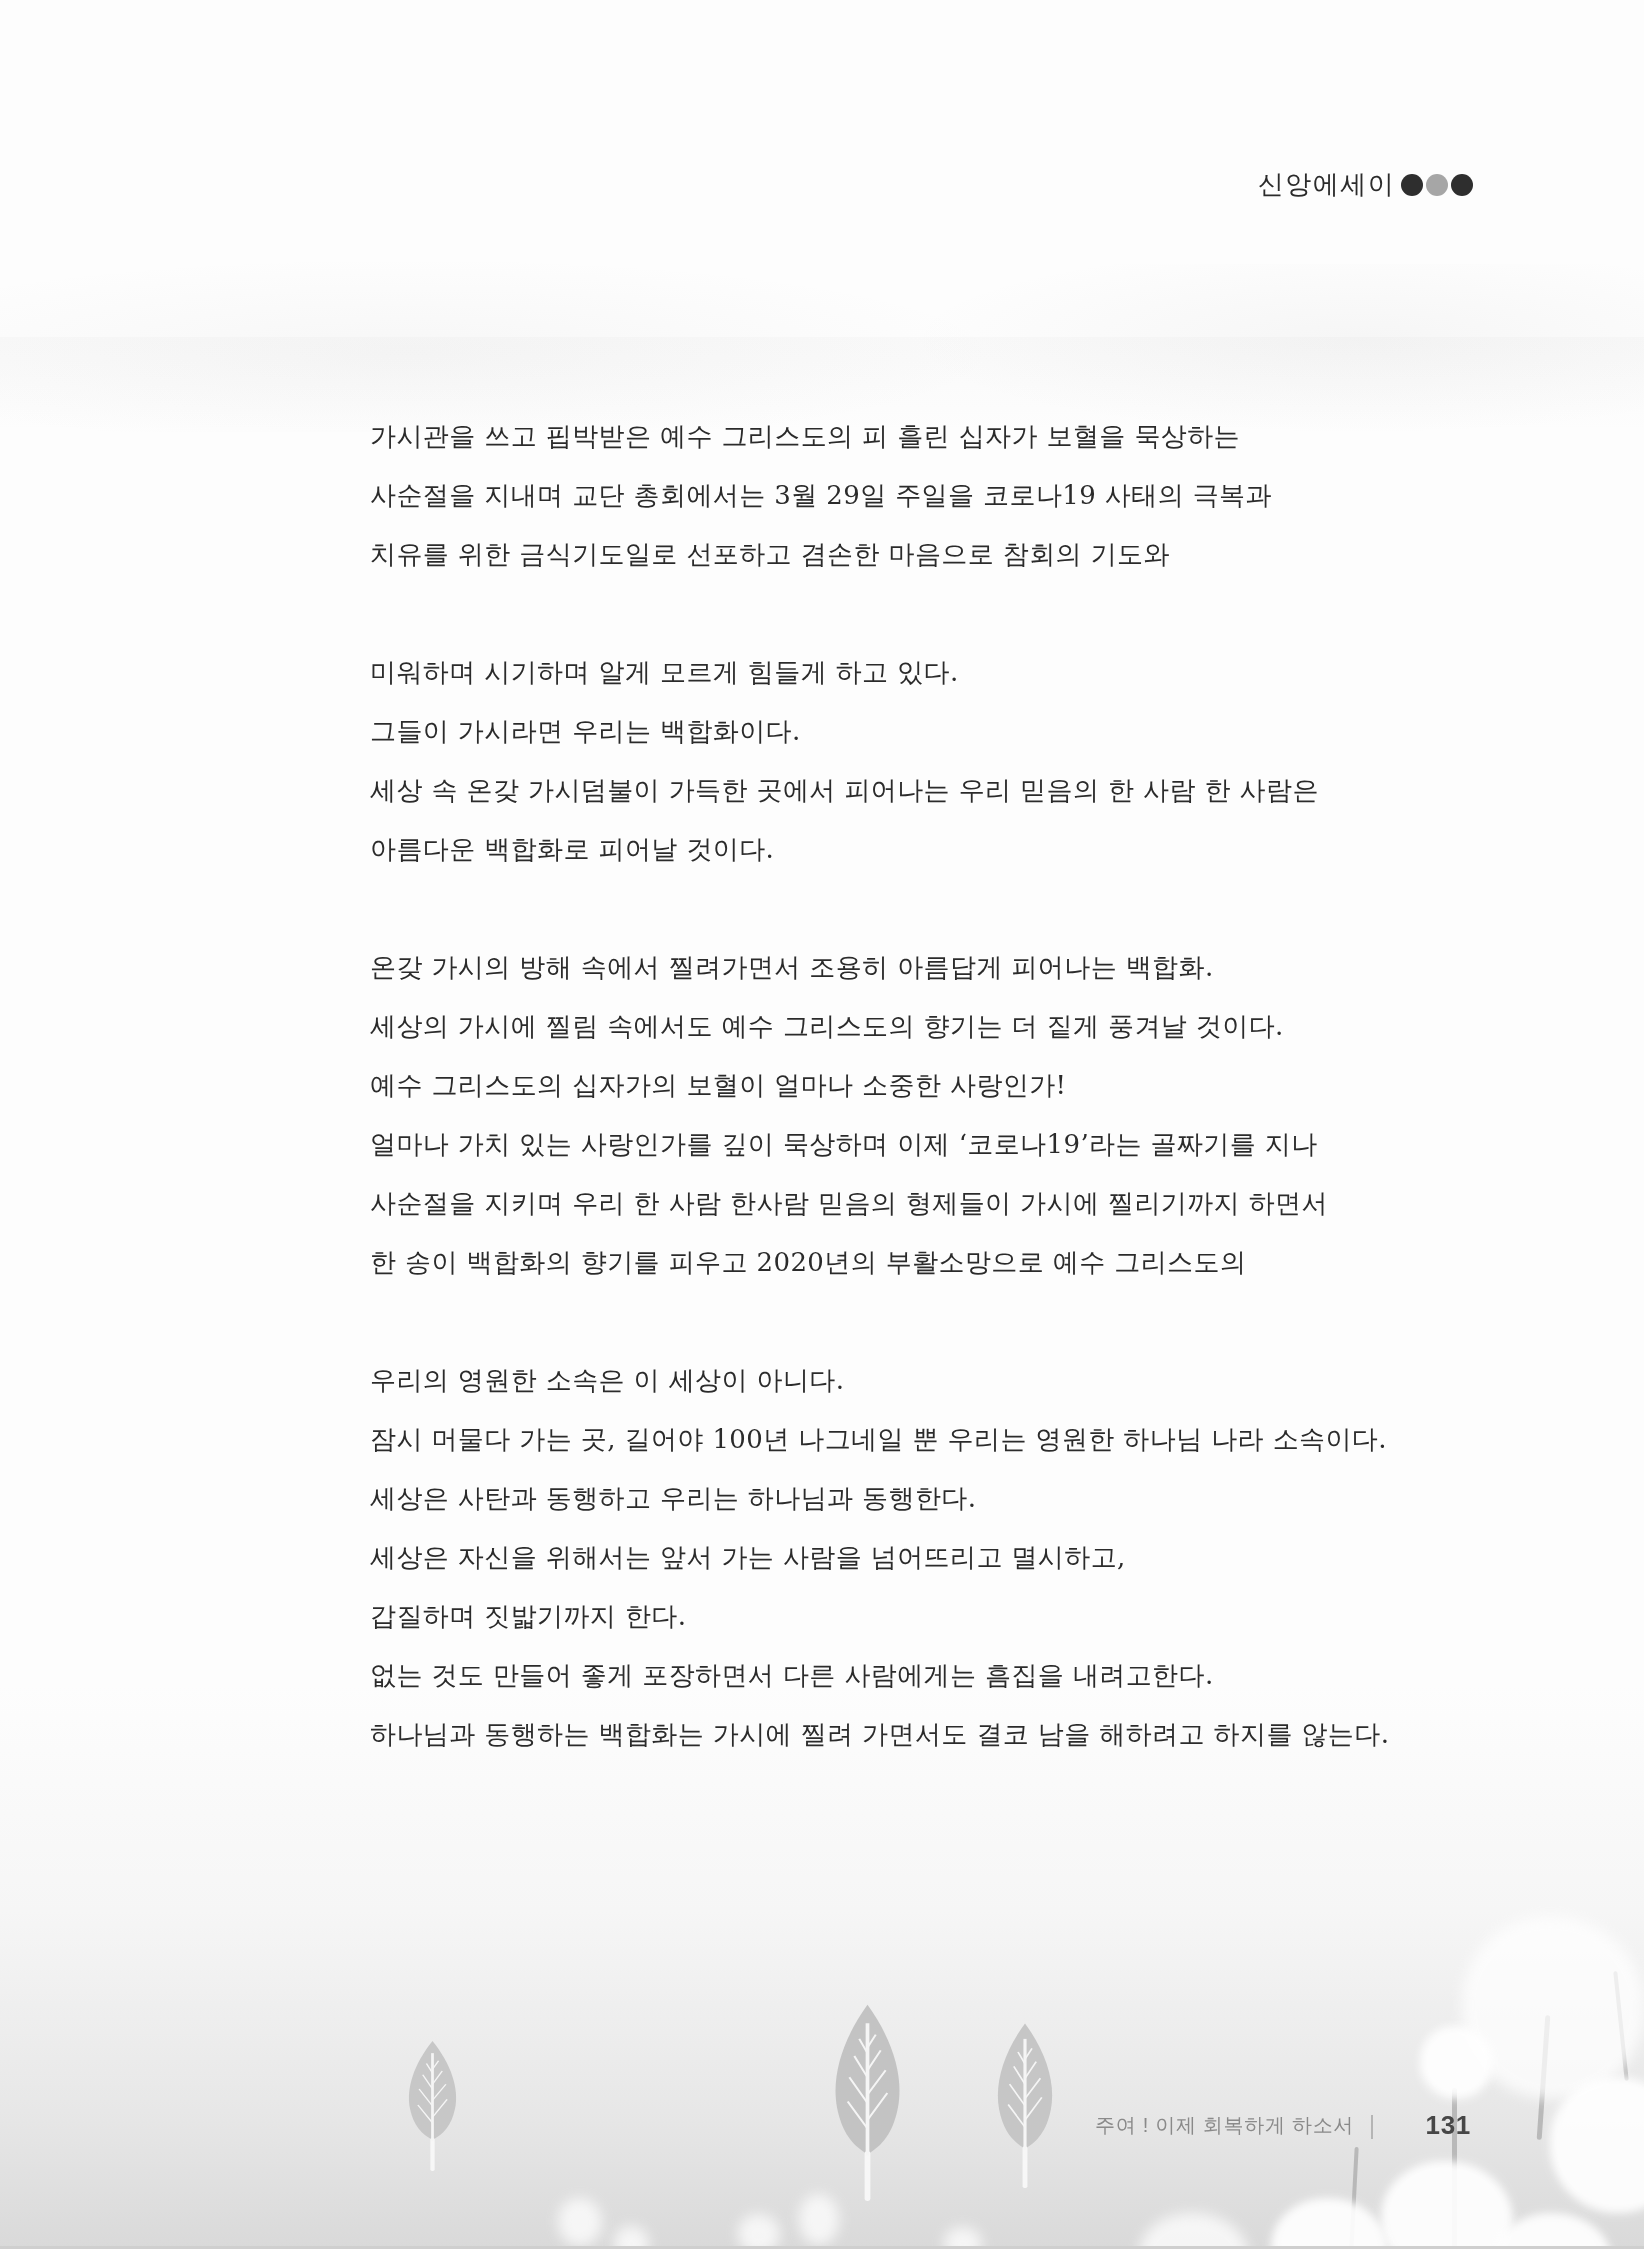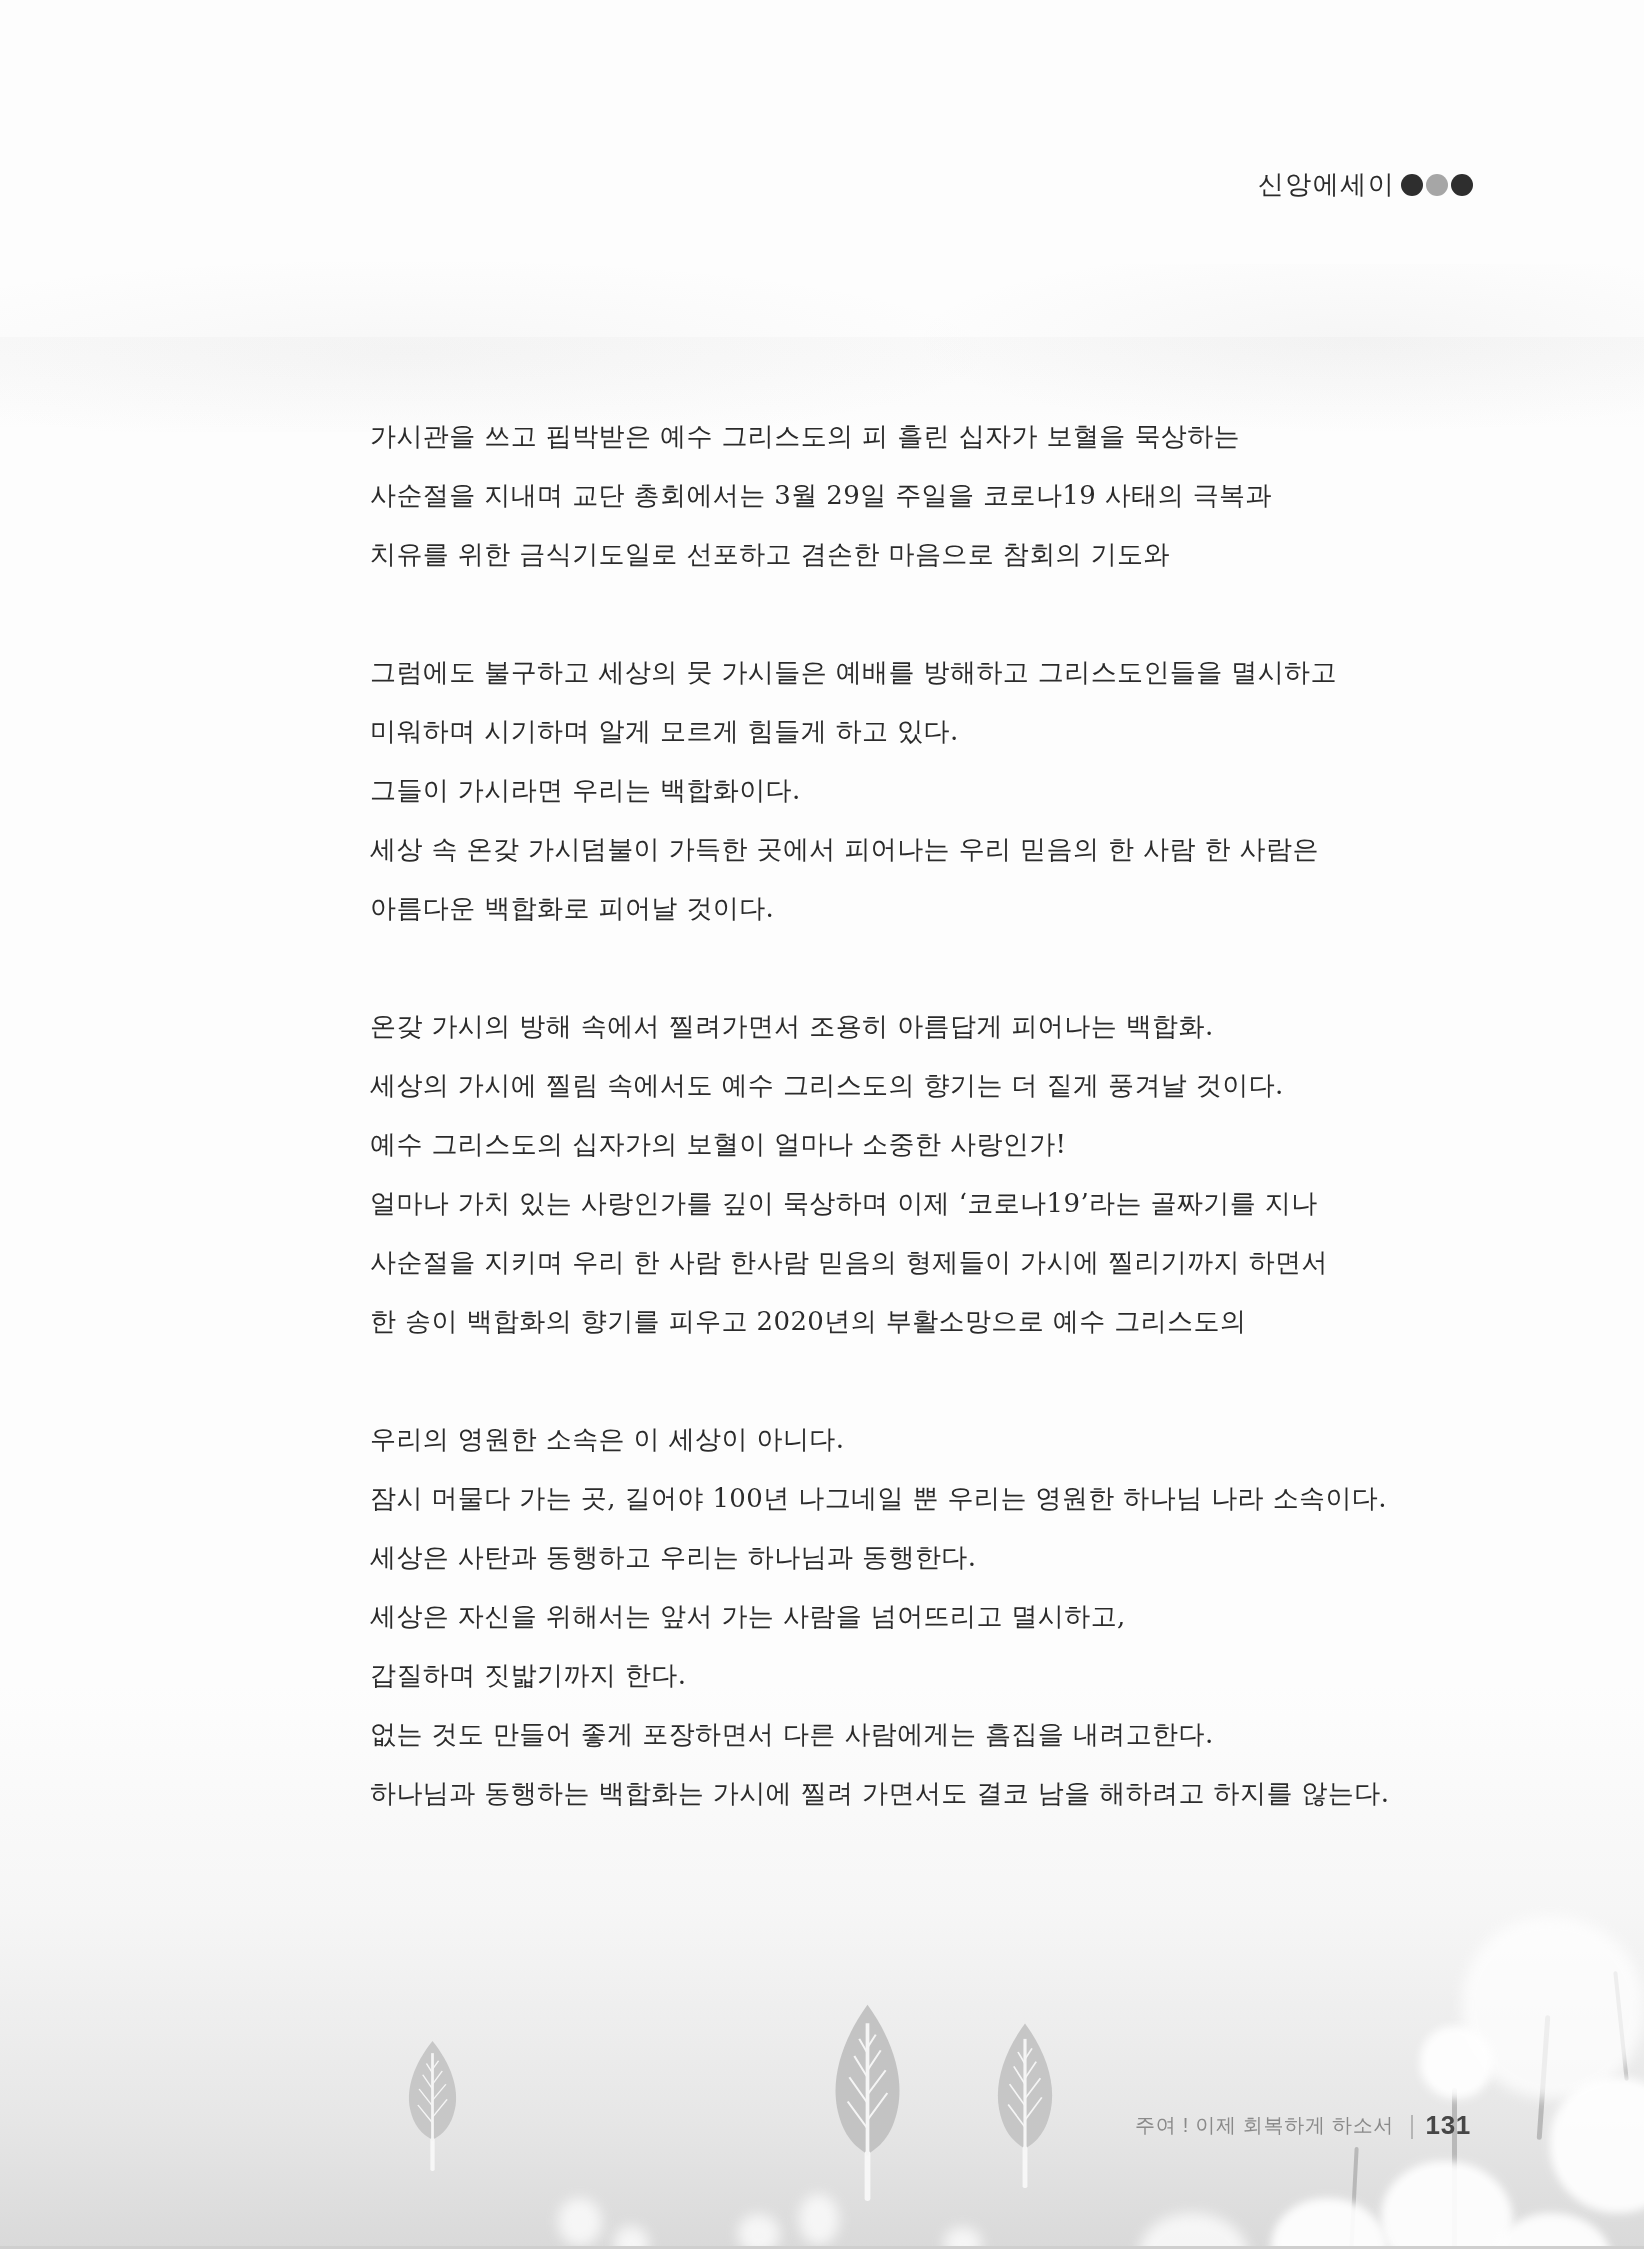--- a/index.html
+++ b/index.html
@@ -71,21 +71,21 @@
 
   
   .footer{
     position:absolute;top:2110px;right:174px;
     display:flex;align-items:center;
     font-family:"Liberation Sans","DejaVu Sans",sans-serif;
     z-index:5;
   }
   .footer-title{font-size:20px;color:#8a8a8a;letter-spacing:0.7px;}
   .footer-divider{font-size:25px;color:#b5b5b5;margin:0 10.3px 0 14.7px;font-weight:100;}
-  .footer-page{font-size:26px;color:#474747;font-weight:bold;letter-spacing:0.7px;}
+  .footer-page{font-size:26px;color:#474747;font-weight:bold;letter-spacing:0.7px;margin-left:40px;}
 </style>
 </head>
 <body>
 
 <div class="page">
 
   <div class="mist mist-1"></div>
   <div class="mist mist-2"></div>
   <div class="mist mist-3"></div>
 
@@ -144,21 +144,20 @@
   <div class="blossom soft" style="left:799px;top:2194px;width:40px;height:51px;"></div>
   <div class="blossom soft" style="left:944px;top:2227px;width:38px;height:33px;"></div>
 
   <div class="article">
     <p class="para">
       <span class="line">가시관을 쓰고 핍박받은 예수 그리스도의 피 흘린 십자가 보혈을 묵상하는</span>
       <span class="line">사순절을 지내며 교단 총회에서는 3월 29일 주일을 코로나19 사태의 극복과</span>
       <span class="line">치유를 위한 금식기도일로 선포하고 겸손한 마음으로 참회의 기도와</span>
     </p>
     <p class="para">
-      <span class="line">그럼에도 불구하고 세상의 뭇 가시들은 예배를 방해하고 그리스도인들을 멸시하고</span>
       <span class="line">미워하며 시기하며 알게 모르게 힘들게 하고 있다.</span>
       <span class="line">그들이 가시라면 우리는 백합화이다.</span>
       <span class="line">세상 속 온갖 가시덤불이 가득한 곳에서 피어나는 우리 믿음의 한 사람 한 사람은</span>
       <span class="line">아름다운 백합화로 피어날 것이다.</span>
     </p>
     <p class="para">
       <span class="line">온갖 가시의 방해 속에서 찔려가면서 조용히 아름답게 피어나는 백합화.</span>
       <span class="line">세상의 가시에 찔림 속에서도 예수 그리스도의 향기는 더 짙게 풍겨날 것이다.</span>
       <span class="line">예수 그리스도의 십자가의 보혈이 얼마나 소중한 사랑인가!</span>
       <span class="line">얼마나 가치 있는 사랑인가를 깊이 묵상하며 이제 ‘코로나19’라는 골짜기를 지나</span>

